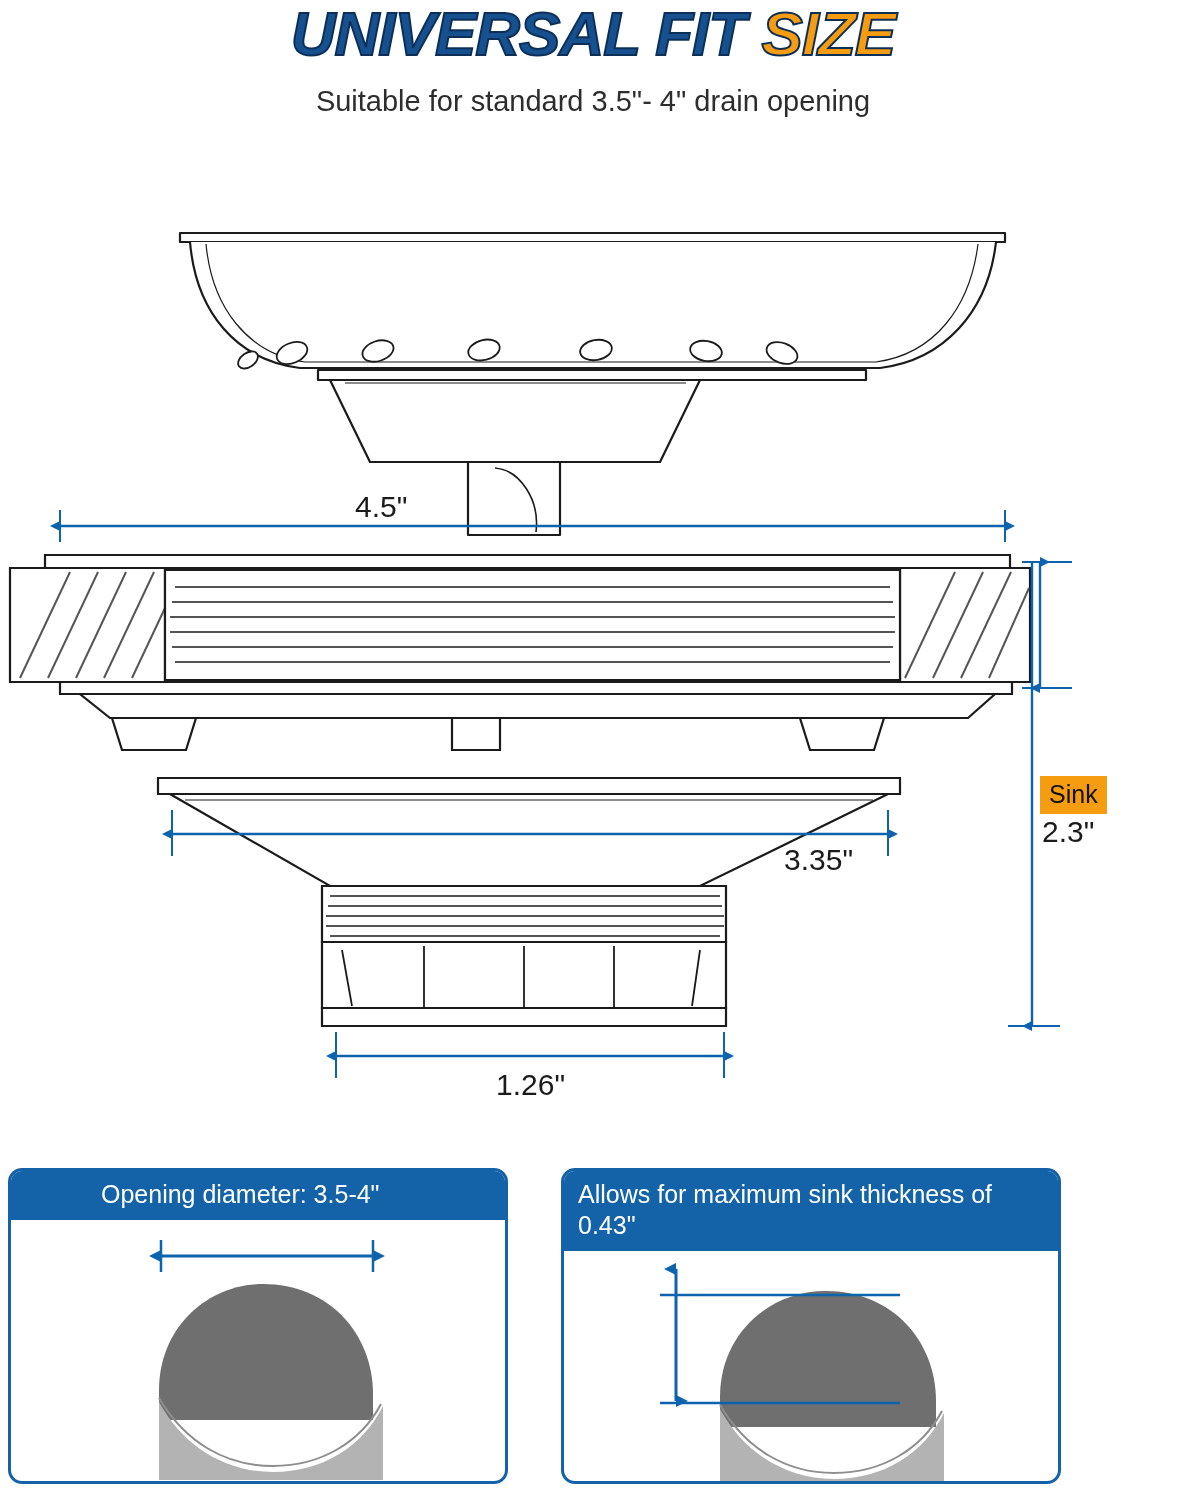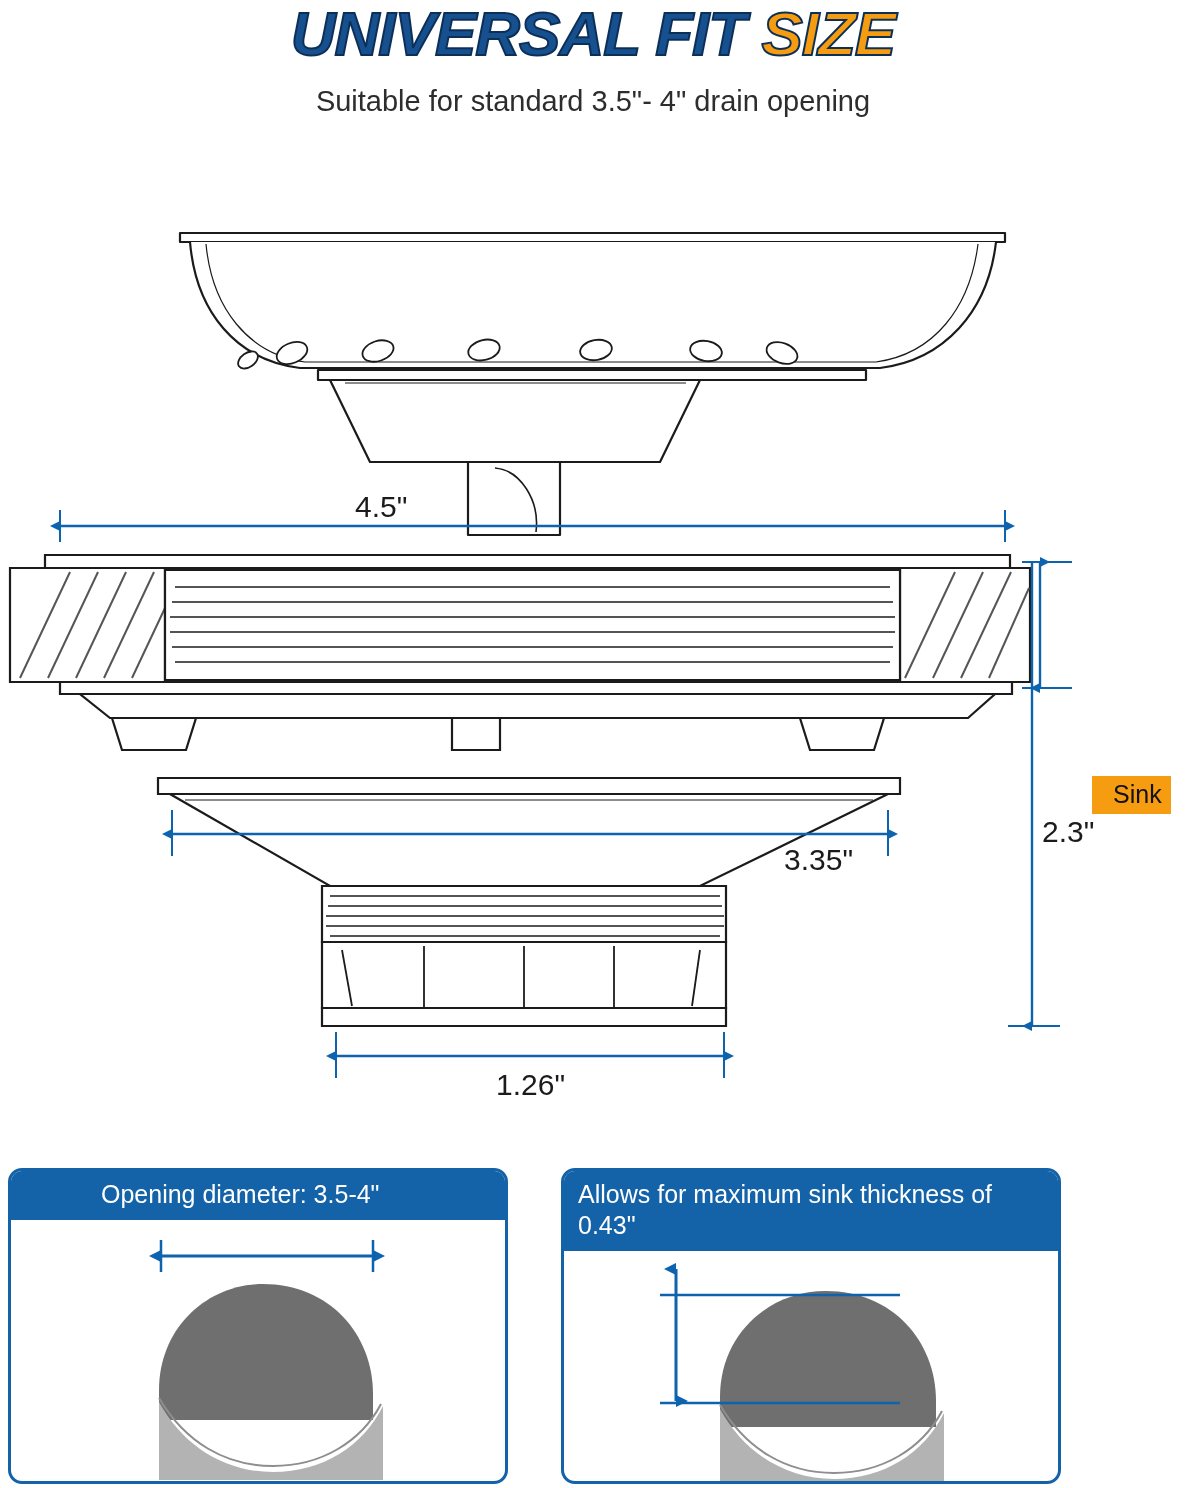--- a/index.html
+++ b/index.html
@@ -58,27 +58,27 @@
     top: 170px;
     width: 1186px;
     height: 960px;
   }
   .diagram-wrap svg {
     display: block;
   }
 
   .sink-label {
     position: absolute;
-    left: 1092px;
+    left: 1040px;
     top: 606px;
     background: #f59c10;
     color: #111111;
     font-size: 25px;
     line-height: 25px;
-    padding: 6px 9px 7px 21px;
+    padding: 6px 9px 7px 9px;
     font-weight: 400;
     white-space: nowrap;
   }
 
   
   .cards {
     position: absolute;
     left: 0;
     top: 1168px;
     width: 1186px;

